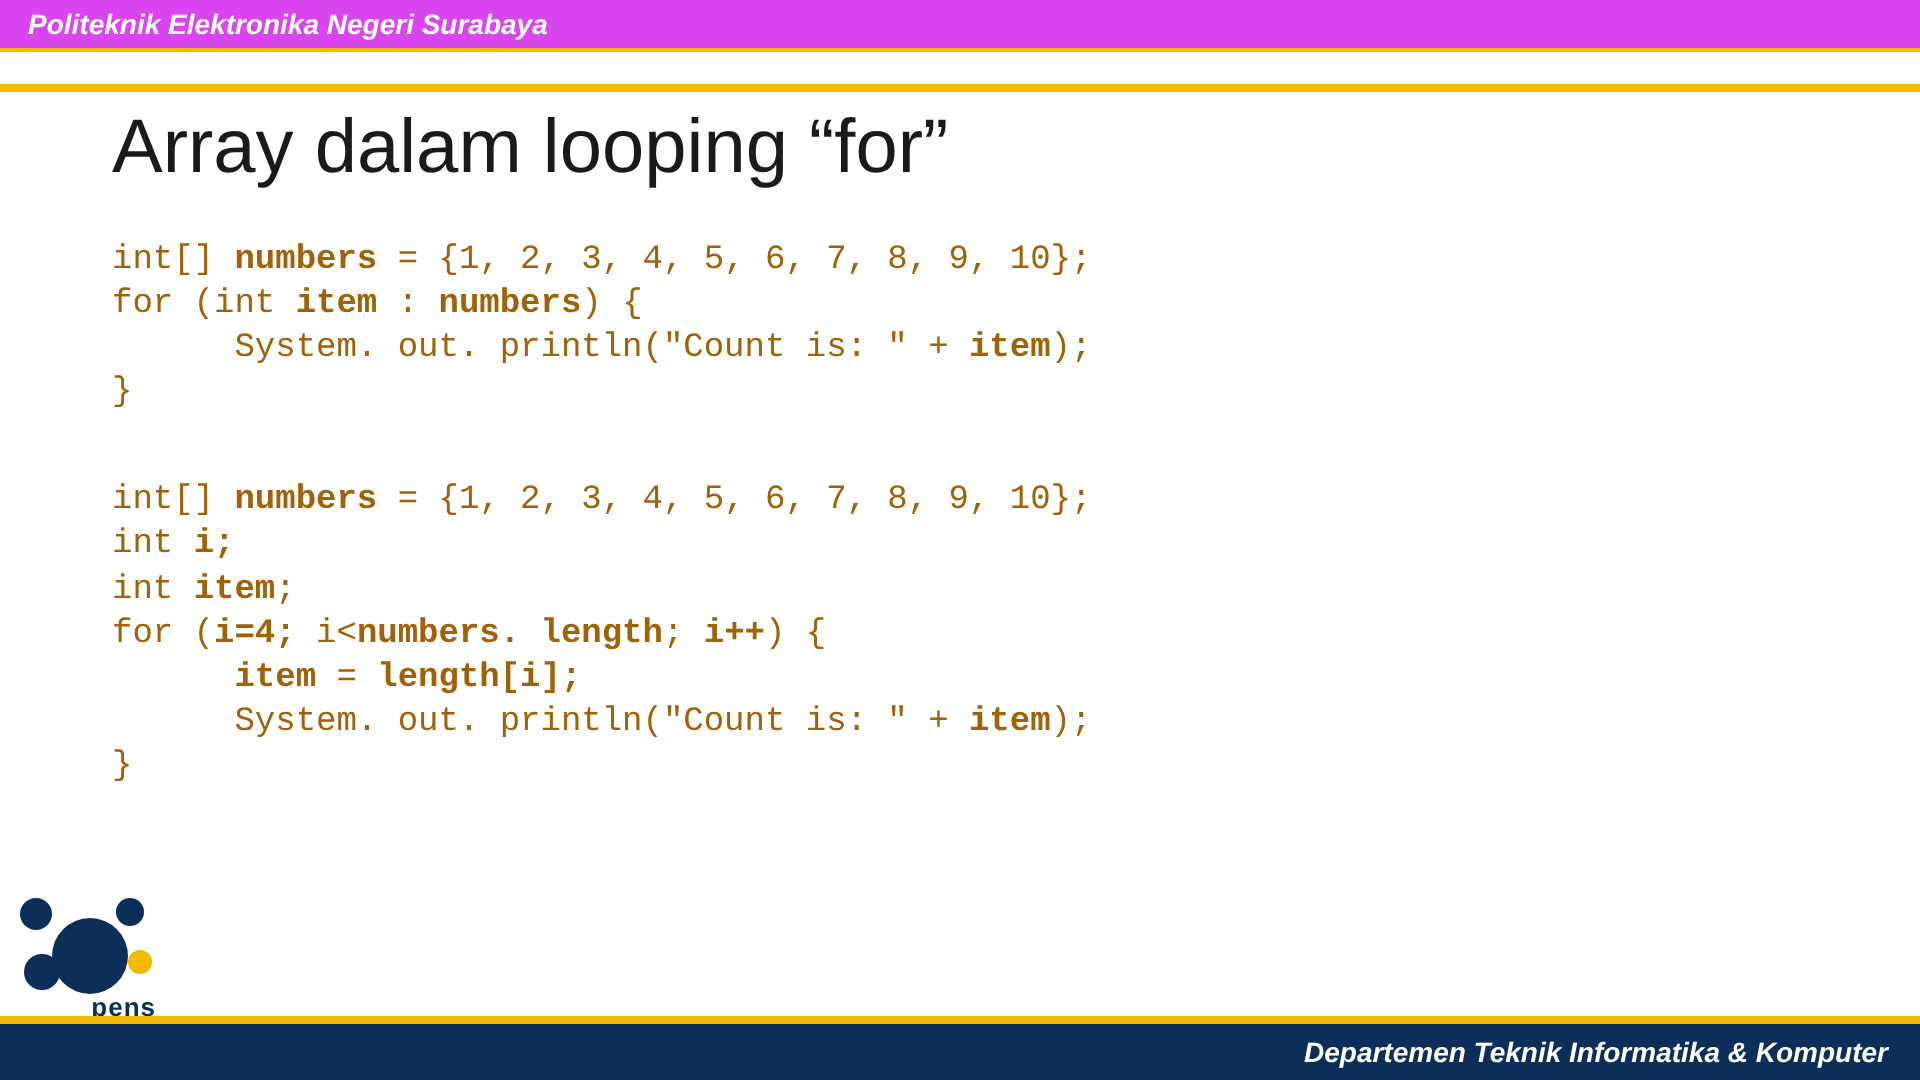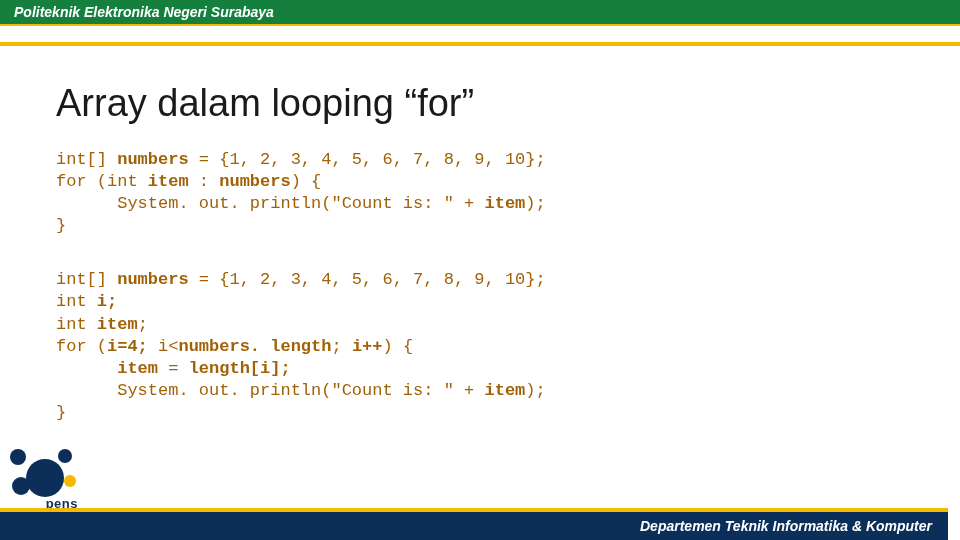--- a/index.html
+++ b/index.html
@@ -11,36 +11,36 @@
     background: #ffffff;
     overflow: hidden;
   }
   .slide {
     position: relative;
     width: 960px;
     height: 540px;
     background: #ffffff;
   }
   .top-bar {
-    background: #15803d;
+    background: #d946ef;
     color: #fff;
     font-weight: 700;
     font-style: italic;
     font-size: 14px;
     padding: 4px 14px;
     border-bottom: 2px solid #f5b900;
   }
   .yellow-line-top {
     width: 100%;
     height: 4px;
     background: #f5b900;
     margin-top: 16px;
   }
   .content {
-    padding: 36px 56px 0 56px;
+    padding: 7px 56px 0 56px;
   }
   .slide-title {
     font-size: 38px;
     font-weight: 400;
     color: #1a1a1a;
     font-family: "Segoe UI Light", "Segoe UI", Arial, sans-serif;
     margin: 0 0 24px 0;
   }
   pre.code {
     font-family: "Courier New", monospace;
@@ -100,21 +100,21 @@
     left: 54px; top: 26px;
   }
   .logo-text {
     font-size: 13px;
     font-weight: 700;
     color: #0c2f5a;
     letter-spacing: 0.5px;
   }
   .bottom-zone {
     position: absolute;
-    left: 0; right: 12px; bottom: 0;
+    left: 0; right: 0; bottom: 0;
   }
   .yellow-line-bottom {
     width: 100%;
     height: 4px;
     background: #f5b900;
   }
   .bottom-bar {
     display: flex;
     justify-content: flex-end;
     align-items: center;

